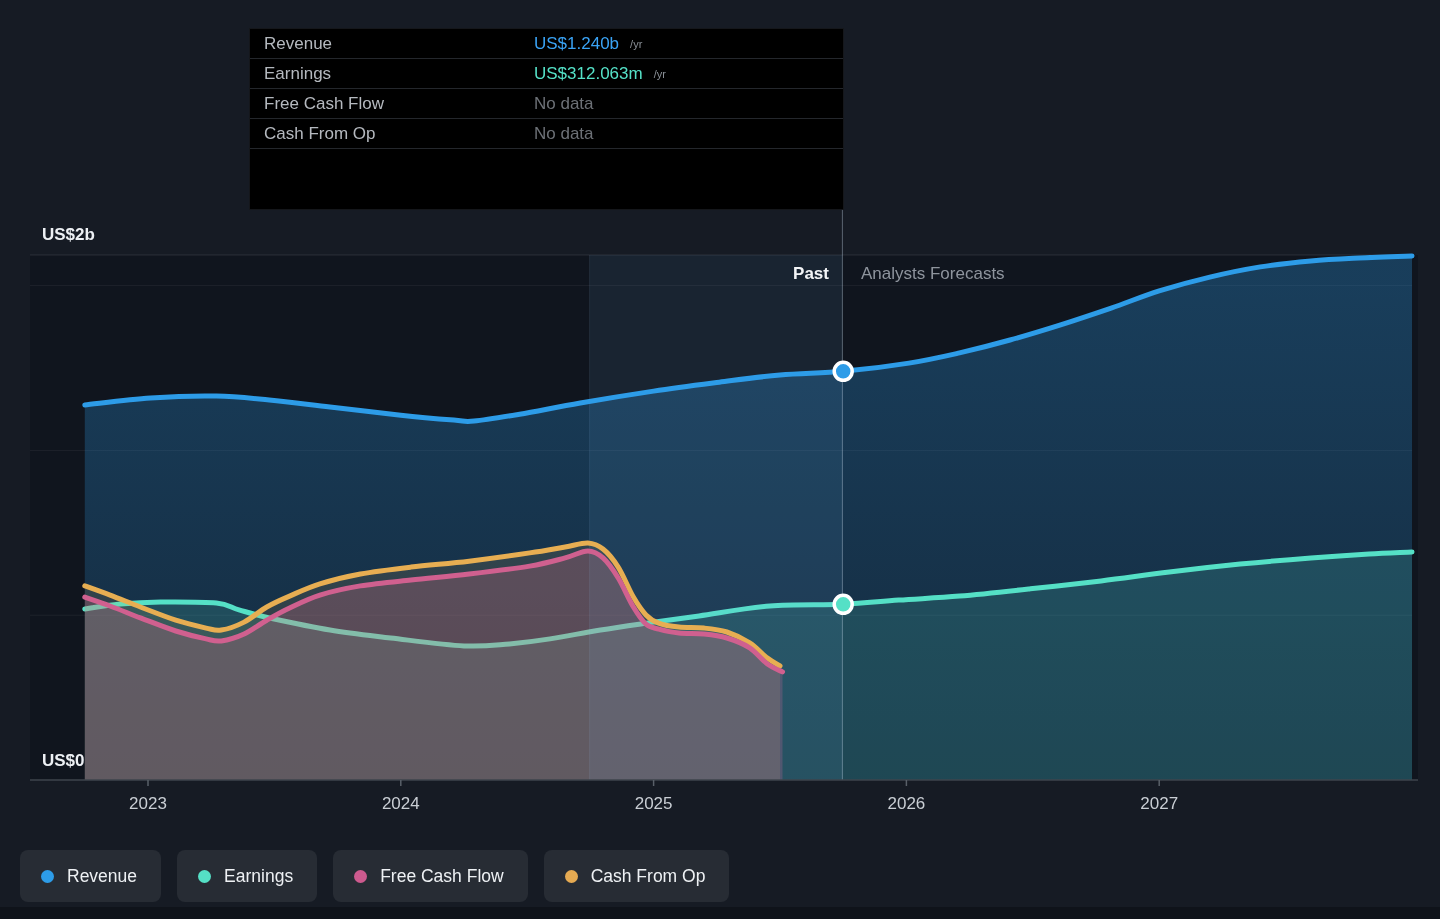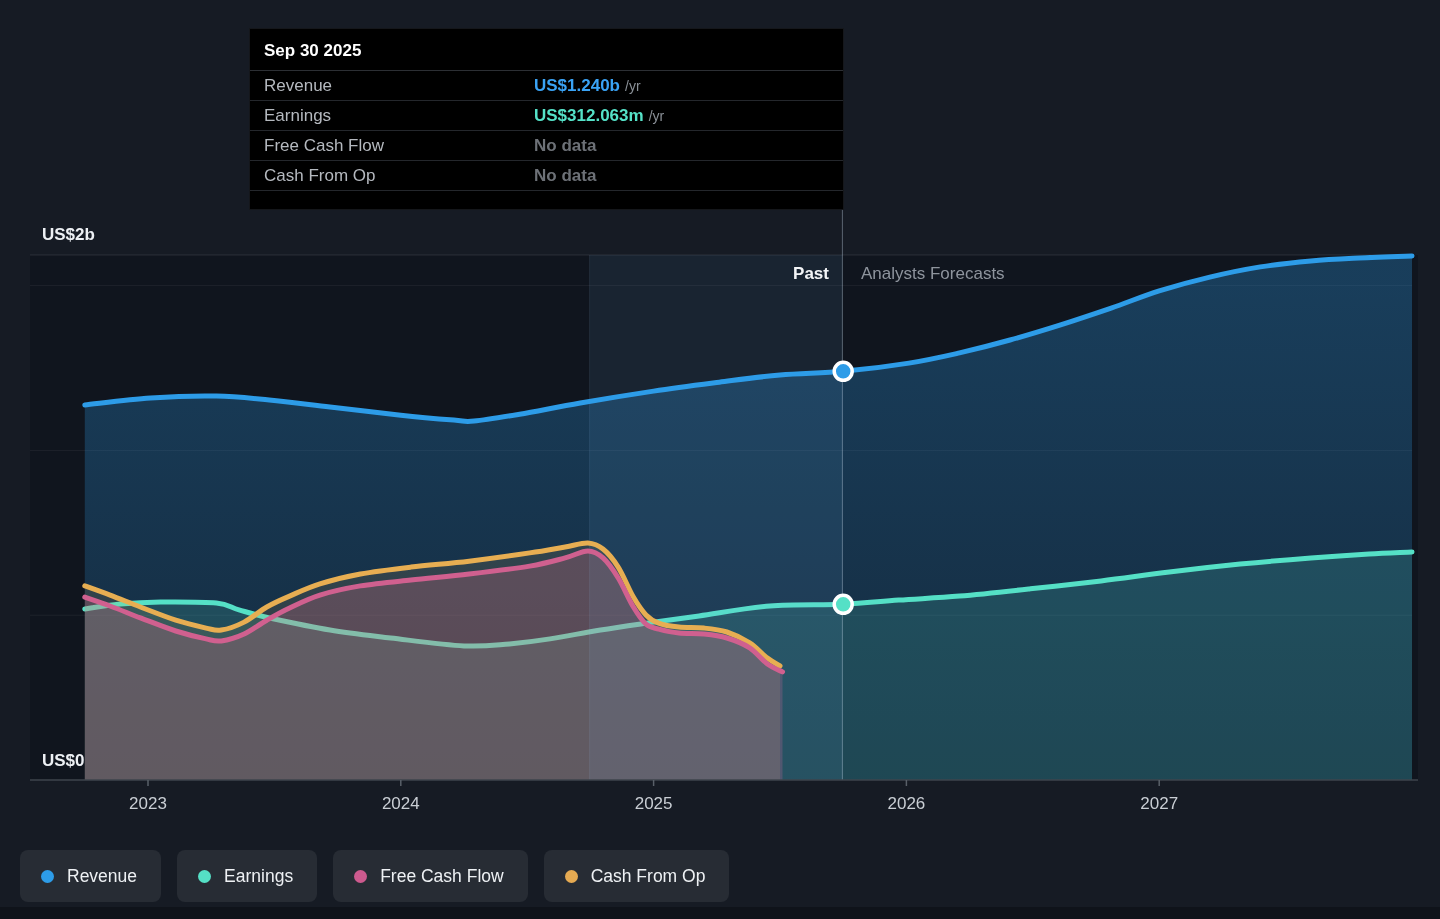--- a/index.html
+++ b/index.html
@@ -11,22 +11,22 @@
   .past-label{font-size:17px;font-weight:700;fill:#f3f5f7;}
   .forecast-label{font-size:17px;font-weight:400;fill:#8e949d;}
   .xtick-label{font-size:17px;font-weight:400;fill:#c9ced4;}
 
   .tooltip{position:absolute;left:249px;top:28px;width:595px;height:182px;background:#000;
            border:1px solid #15171b;padding-bottom:14px;}
   .tt-title{height:42px;line-height:44px;padding:0 14px;font-size:17px;font-weight:700;color:#fff;
             border-bottom:1px solid #2c2f34;}
   .tt-row{height:30px;display:flex;align-items:center;padding:0 14px;border-bottom:1px solid #24272c;}
   .tt-label{width:270px;flex:none;font-size:17px;color:#b5b9bf;}
-  .tt-value{font-size:17px;font-weight:700;color:#6d7177;}
-  .tt-suffix{font-size:14px;color:#8a9097;margin-left:5px;}
+  .tt-value{font-size:17px;font-weight:400;color:#6d7177;}
+  .tt-suffix{font-size:11px;color:#8a9097;margin-left:11px;}
 
   .legend{position:absolute;left:20px;top:850px;display:flex;gap:16px;}
   .pill{height:52px;display:flex;align-items:center;gap:13px;padding:0 24px 0 21px;
         background:#272c34;border-radius:8px;cursor:pointer;}
   .dot{width:13px;height:13px;border-radius:50%;flex:none;}
   .pill-label{font-size:17.5px;font-weight:500;color:#eef1f4;white-space:nowrap;}
 
   .bottom-strip{position:absolute;left:0;bottom:0;width:1440px;height:12px;background:rgba(0,0,0,0.28);}
 </style>
 </head>
@@ -84,21 +84,20 @@
         <line x1="1159.2" y1="780" x2="1159.2" y2="786" stroke="#596069" stroke-width="1.5"></line>
         <text x="1159.2" y="809" text-anchor="middle" class="xtick-label">2027</text>
       </g>
     <text class="y-label" x="42" y="240">US$2b</text>
     <text class="y-label" x="42" y="766">US$0</text>
     <text class="past-label" x="829" y="279" text-anchor="end">Past</text>
     <text class="forecast-label" x="861" y="279">Analysts Forecasts</text>
   </svg>
 
   <div class="tooltip">
-    <div class="tt-title">Sep 30 2025</div>
     <div class="tt-row">
       <span class="tt-label">Revenue</span>
       <span class="tt-value" style="color: rgb(58, 163, 245);">US$1.240b</span>
       <span class="tt-suffix">/yr</span>
     </div>
     <div class="tt-row">
       <span class="tt-label">Earnings</span>
       <span class="tt-value" style="color: rgb(85, 226, 200);">US$312.063m</span>
       <span class="tt-suffix">/yr</span>
     </div>

